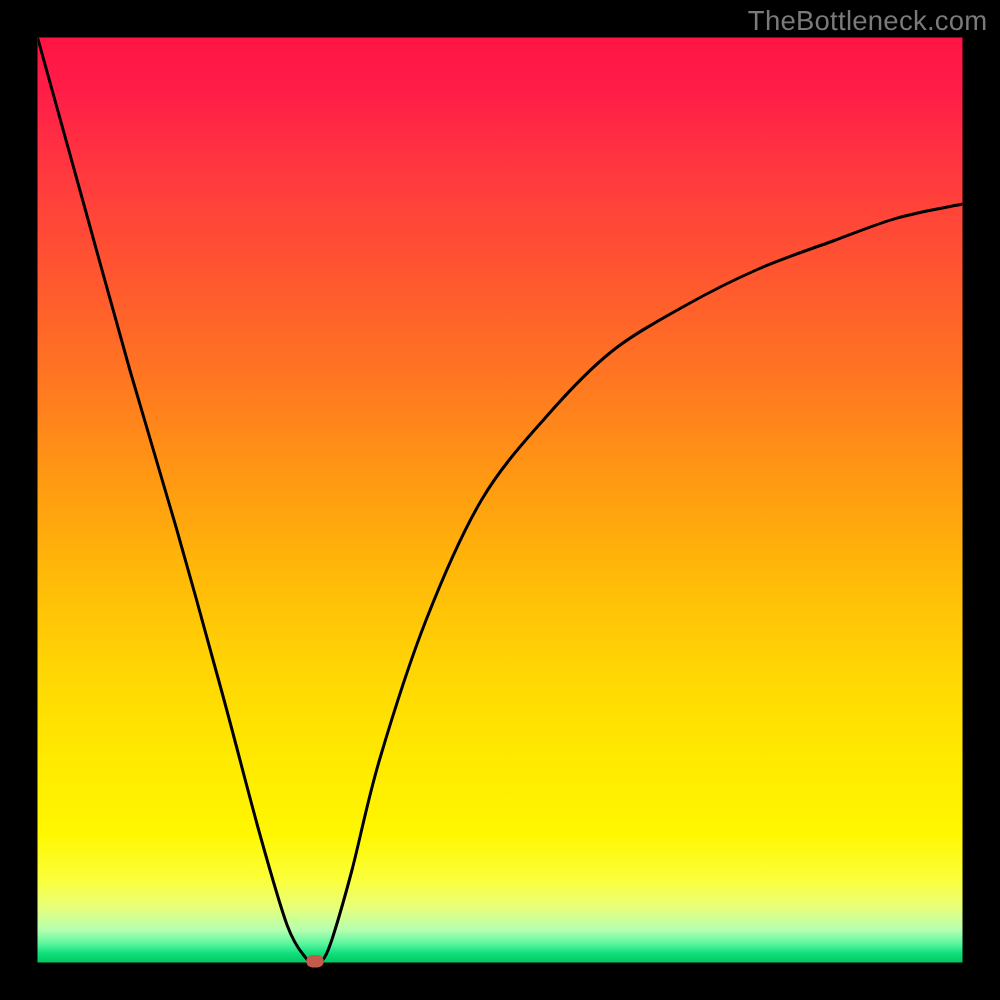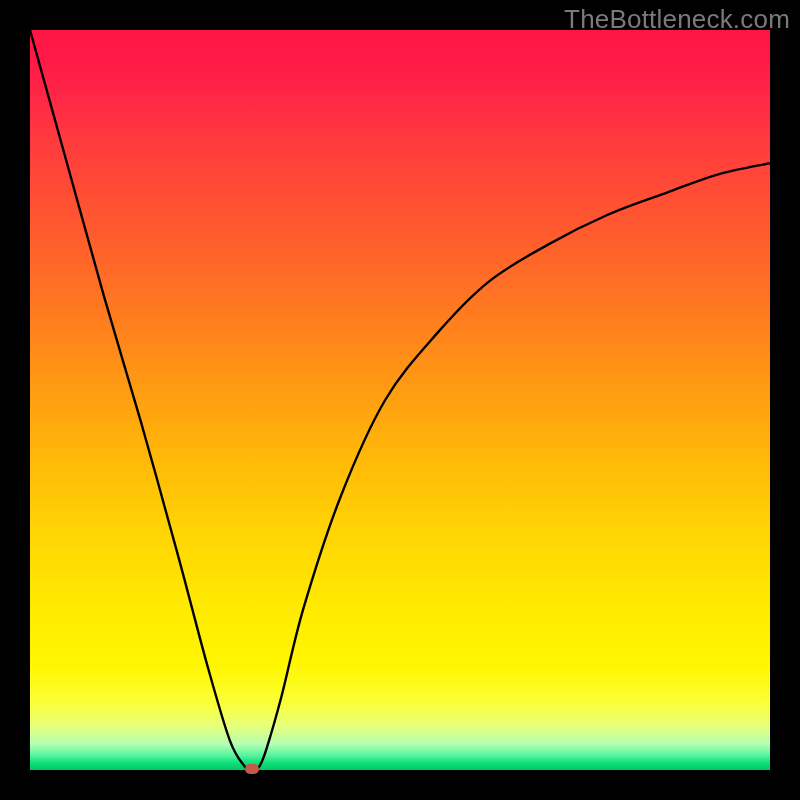--- a/index.html
+++ b/index.html
@@ -41,21 +41,21 @@
       #58f59e 98%,
       #10e07c 99%,
       #00c860 100%
     );
   }
   .watermark {
     position: absolute;
     top: 4px;
     right: 10px;
     color: #7a7a7a;
-    font-size: 26px;
+    font-size: 22px;
     letter-spacing: 0.2px;
     font-weight: 400;
     z-index: 3;
     text-align: center;
   }
   svg.curve {
     position: absolute;
     left: 0;
     top: 0;
     width: 740px;

